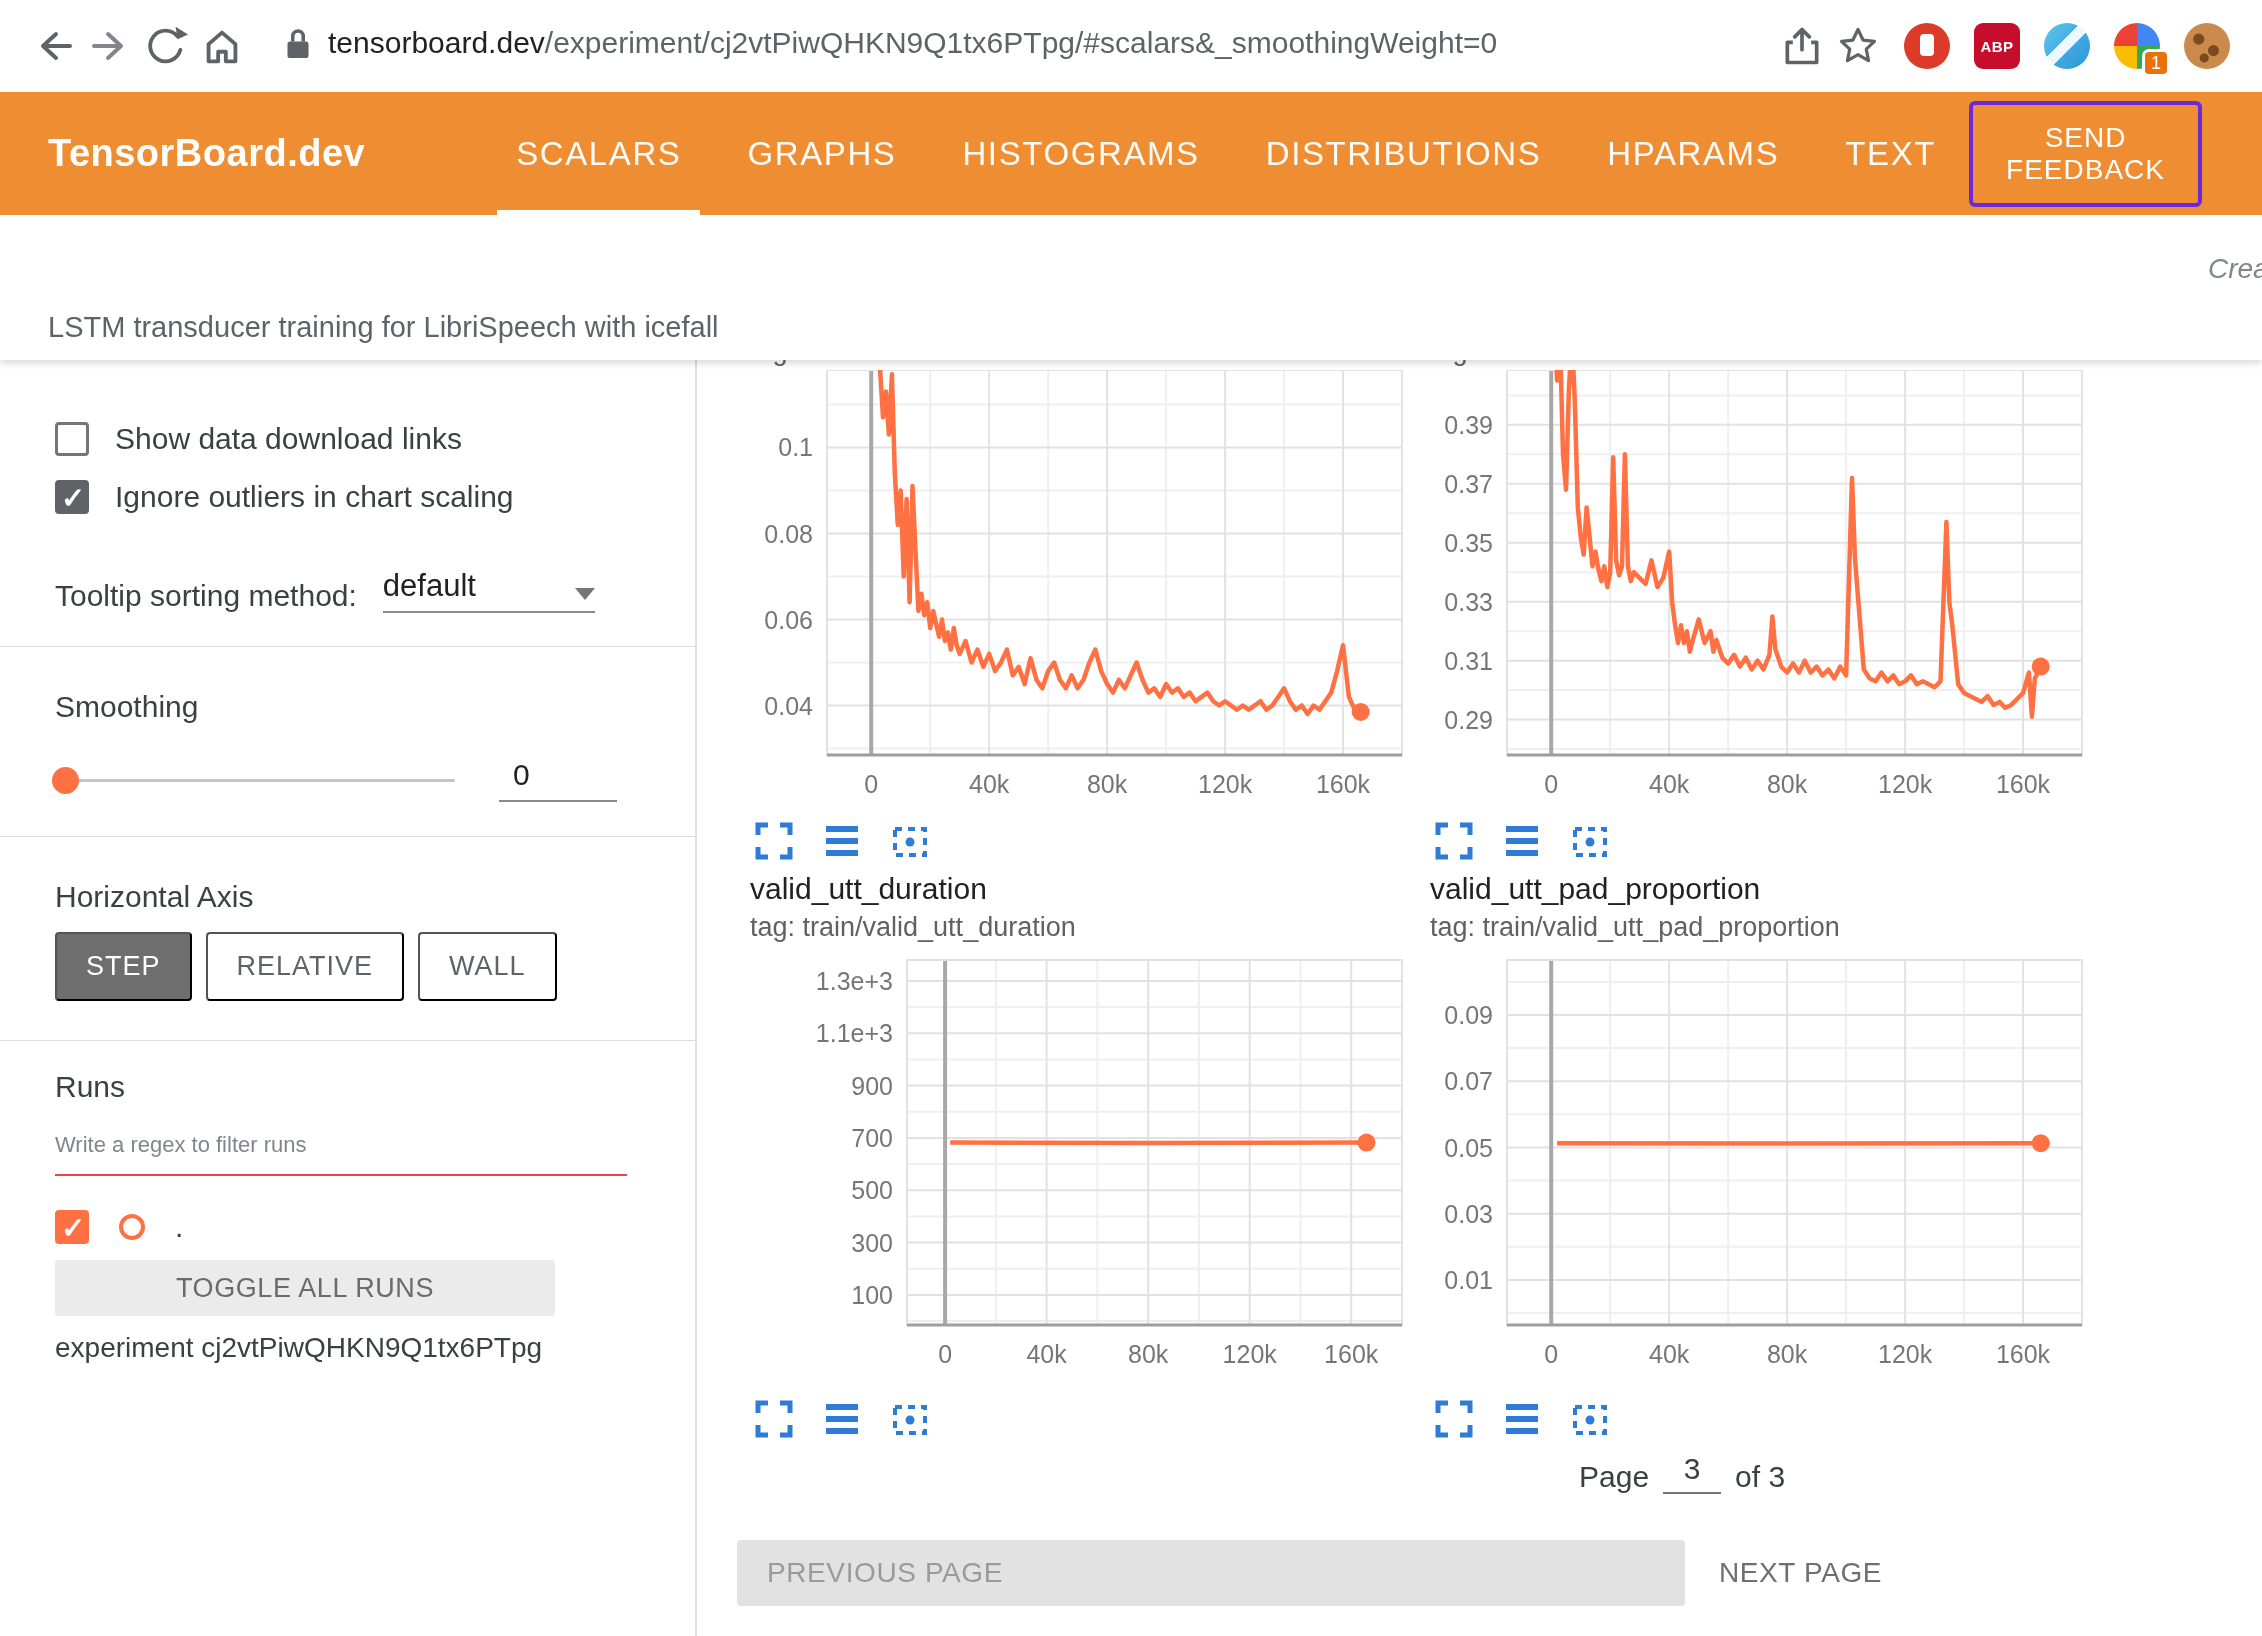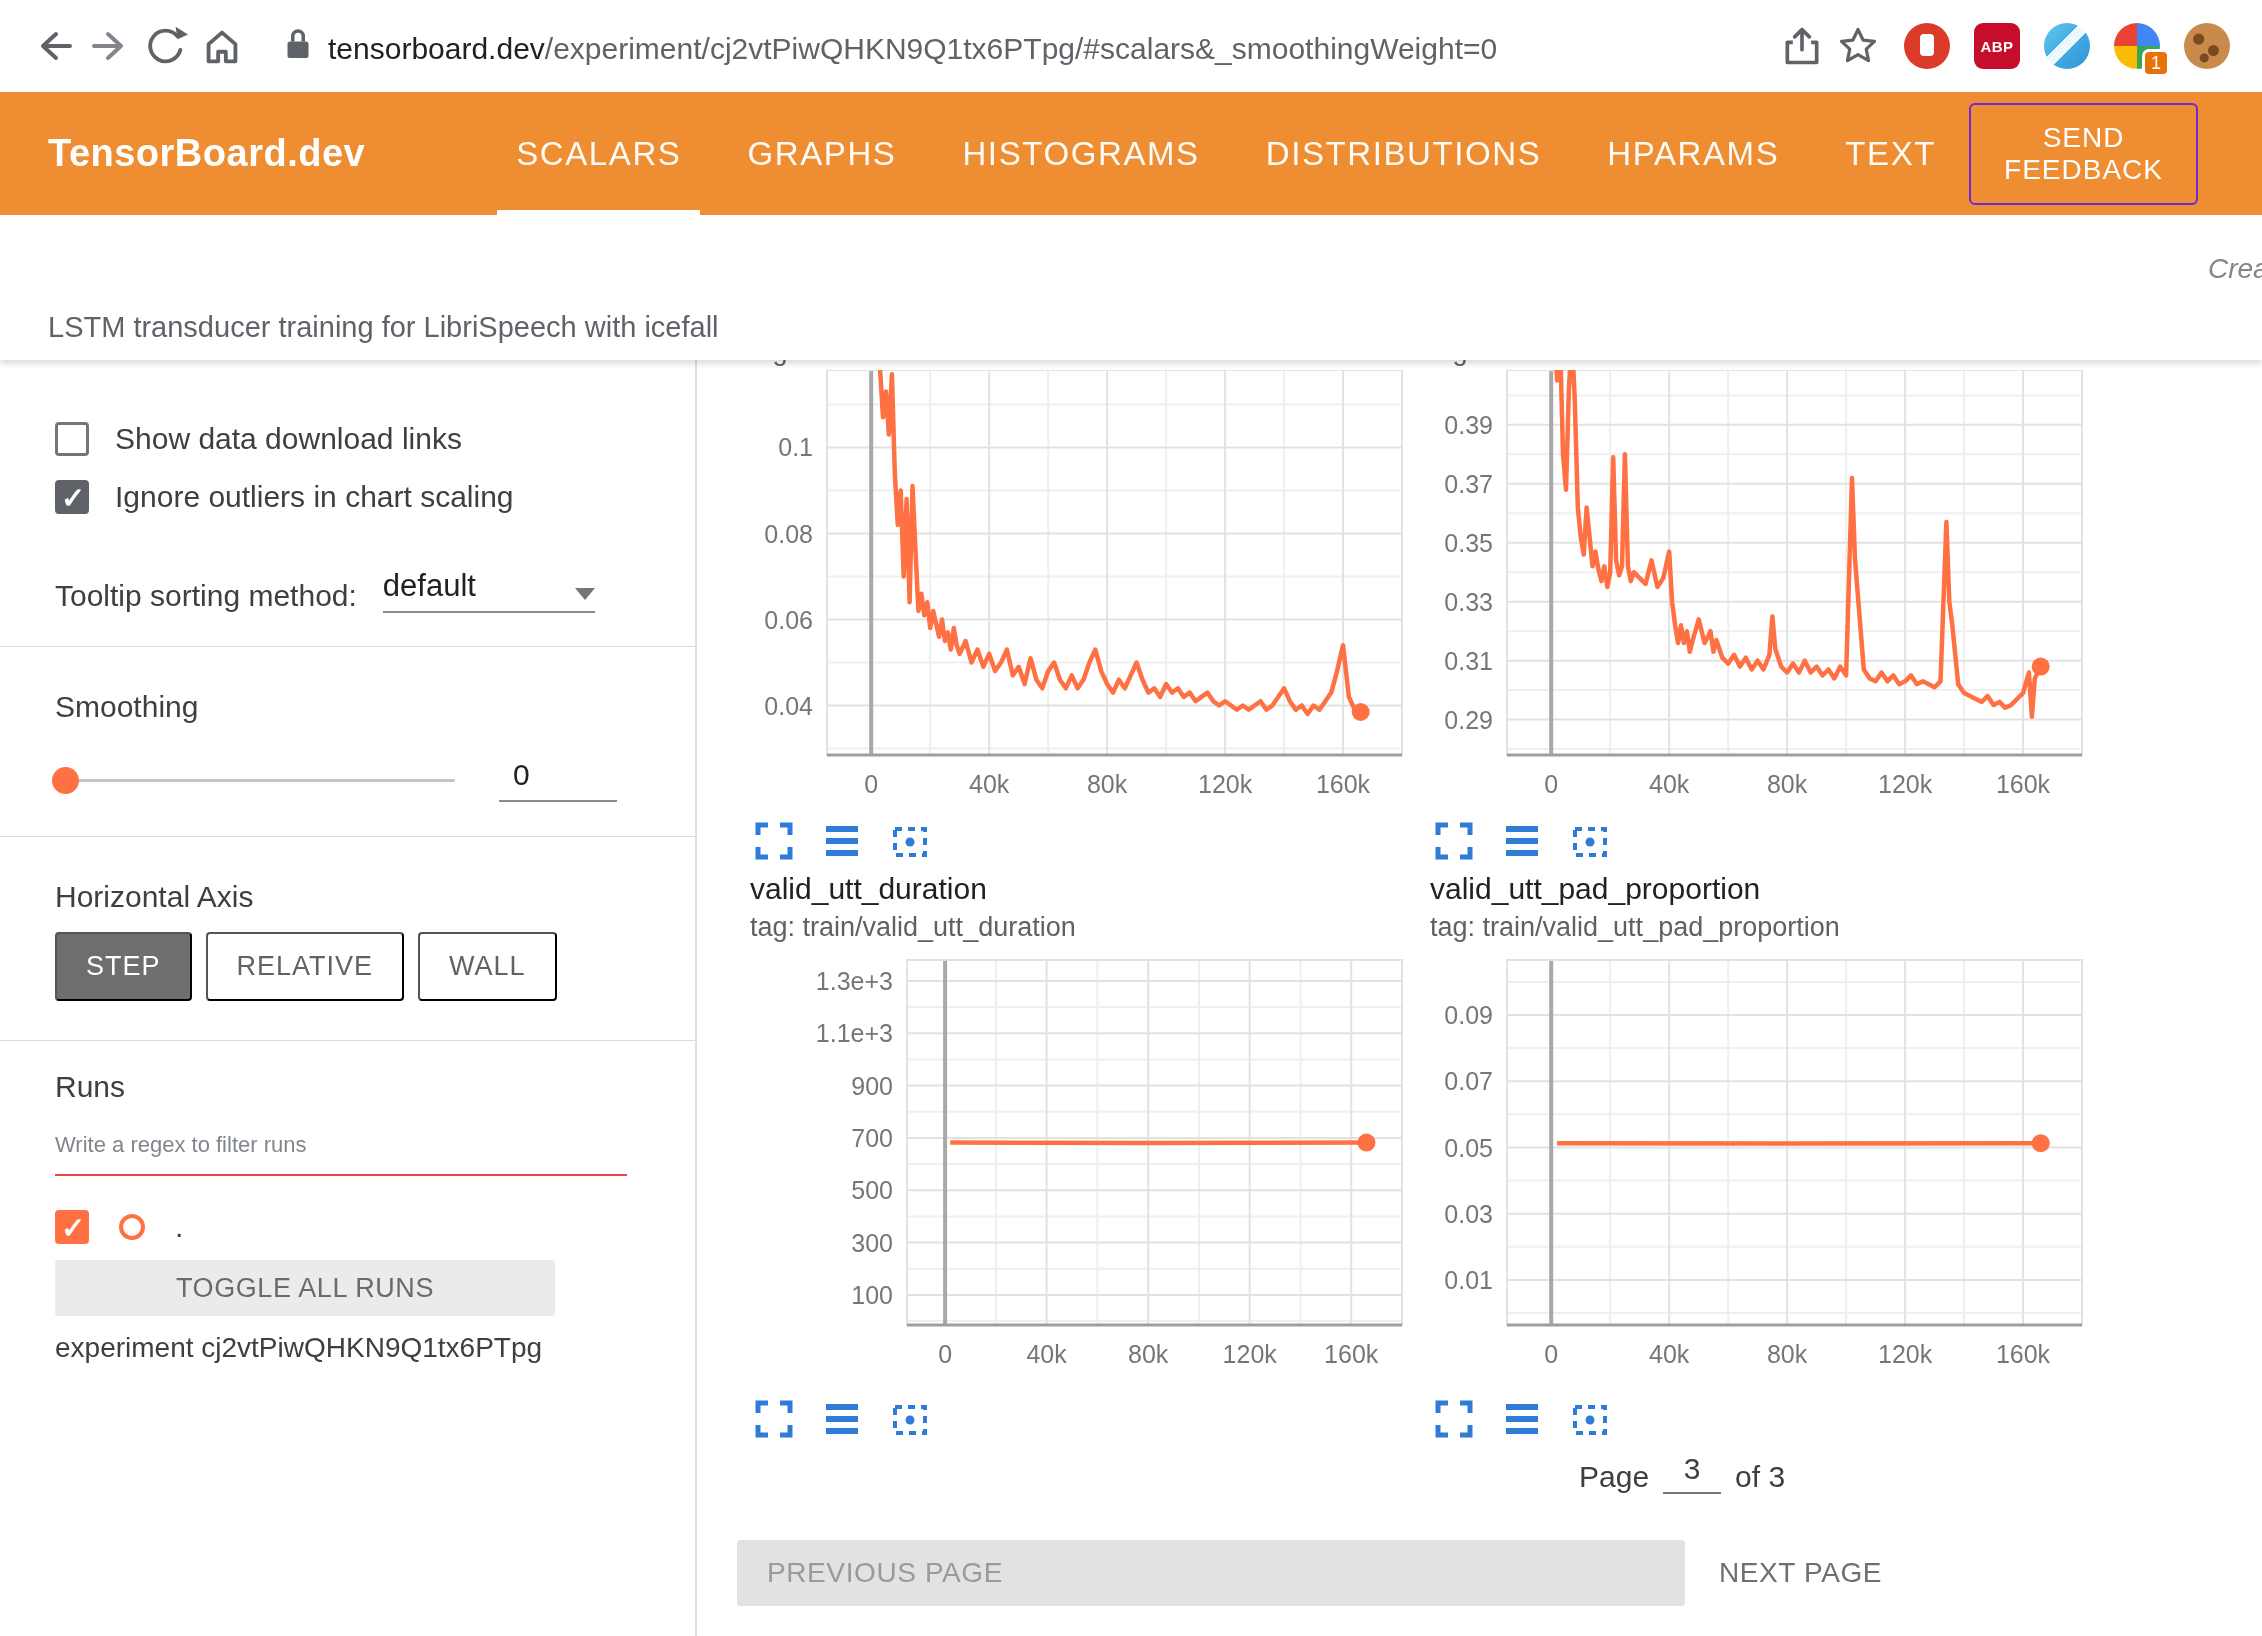--- a/index.html
+++ b/index.html
@@ -4,21 +4,21 @@
 <style>
   * { margin:0; padding:0; box-sizing:border-box; }
   html,body { width:2262px; height:1636px; overflow:hidden; background:#fff;
     font-family:"Liberation Sans", sans-serif; }
 
   
   .browser-bar { position:absolute; top:0; left:0; width:2262px; height:92px;
     background:#fff; display:flex; align-items:center; padding:0 26px; z-index:20; }
   .nav-icon { width:56px; height:56px; display:flex; align-items:center; justify-content:center;
     border-radius:50%; flex:0 0 auto; cursor:pointer; }
-  .url-bar { display:flex; align-items:flex-end; gap:16px; margin-left:34px; flex:1; min-width:0; }
+  .url-bar { display:flex; align-items:flex-start; gap:16px; margin-left:34px; flex:1; min-width:0; }
   .url-text { font-size:30px; white-space:nowrap; overflow:hidden; }
   .url-domain { color:#202124; }
   .url-path { color:#5f6368; }
   .ext-icons { display:flex; align-items:center; gap:24px; margin-left:18px; margin-right:6px;justify-content:space-between; }
   .ext { width:46px; height:46px; border-radius:50%; position:relative; flex:0 0 auto; cursor:pointer; }
   .ext-adblock { background:#dd3b2a; }
   .ext-adblock::after { content:""; position:absolute; left:16px; top:11px; width:14px; height:22px;
     background:#fff; border-radius:4px; }
   .ext-abp { background:#c70d2c; border-radius:9px; color:#fff; font-size:15px; font-weight:bold;
     display:flex; align-items:center; justify-content:center; letter-spacing:0.5px; }
@@ -37,21 +37,21 @@
 
   
   .app-header { position:absolute; top:92px; left:0; width:2262px; height:123px;
     background:#ee8d32; display:flex; align-items:center; color:#fff; z-index:15; }
   .logo { font-size:38px; font-weight:bold; margin-left:48px; letter-spacing:0.5px; }
   .nav { display:flex; margin-left:118px; height:100%; align-items:stretch; }
   .nav-item { display:flex; align-items:center; padding:16px 33px; font-size:33px;
     letter-spacing:1.6px; position:relative; cursor:pointer; color:rgba(255,255,255,0.96); }
   .nav-item.active::after { content:""; position:absolute; left:14px; right:14px; bottom:0;
     height:5px; background:#fff; }
-  .feedback-btn { margin-left:auto; margin-right:72px; border:2px solid #6d28d9; border-radius:6px;
+  .feedback-btn { margin-left:auto; margin-right:72px; border:4px solid #6d28d9; border-radius:6px;
     padding:17px 33px; font-size:28px; letter-spacing:1px; background:transparent; color:#fff; cursor:pointer; }
 
   
   .subheader { position:absolute; top:215px; left:0; width:2262px; height:145px; background:#fff;
     box-shadow:0 3px 7px rgba(0,0,0,0.16); z-index:10; }
   .description { position:absolute; left:48px; top:96px; font-size:29px; color:#5f6368; }
   .clipped-right { position:absolute; left:2208px; top:38px; font-size:28px; color:#80868b;
     font-style:italic; white-space:nowrap; }
 
   

